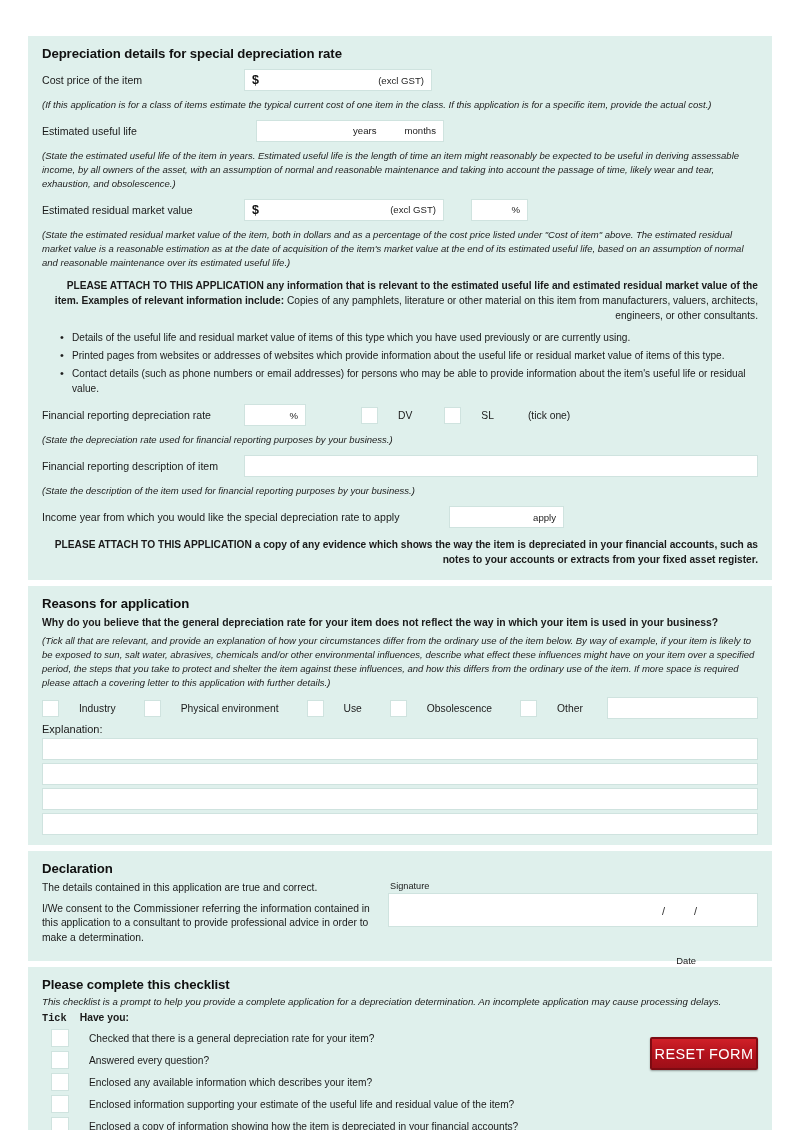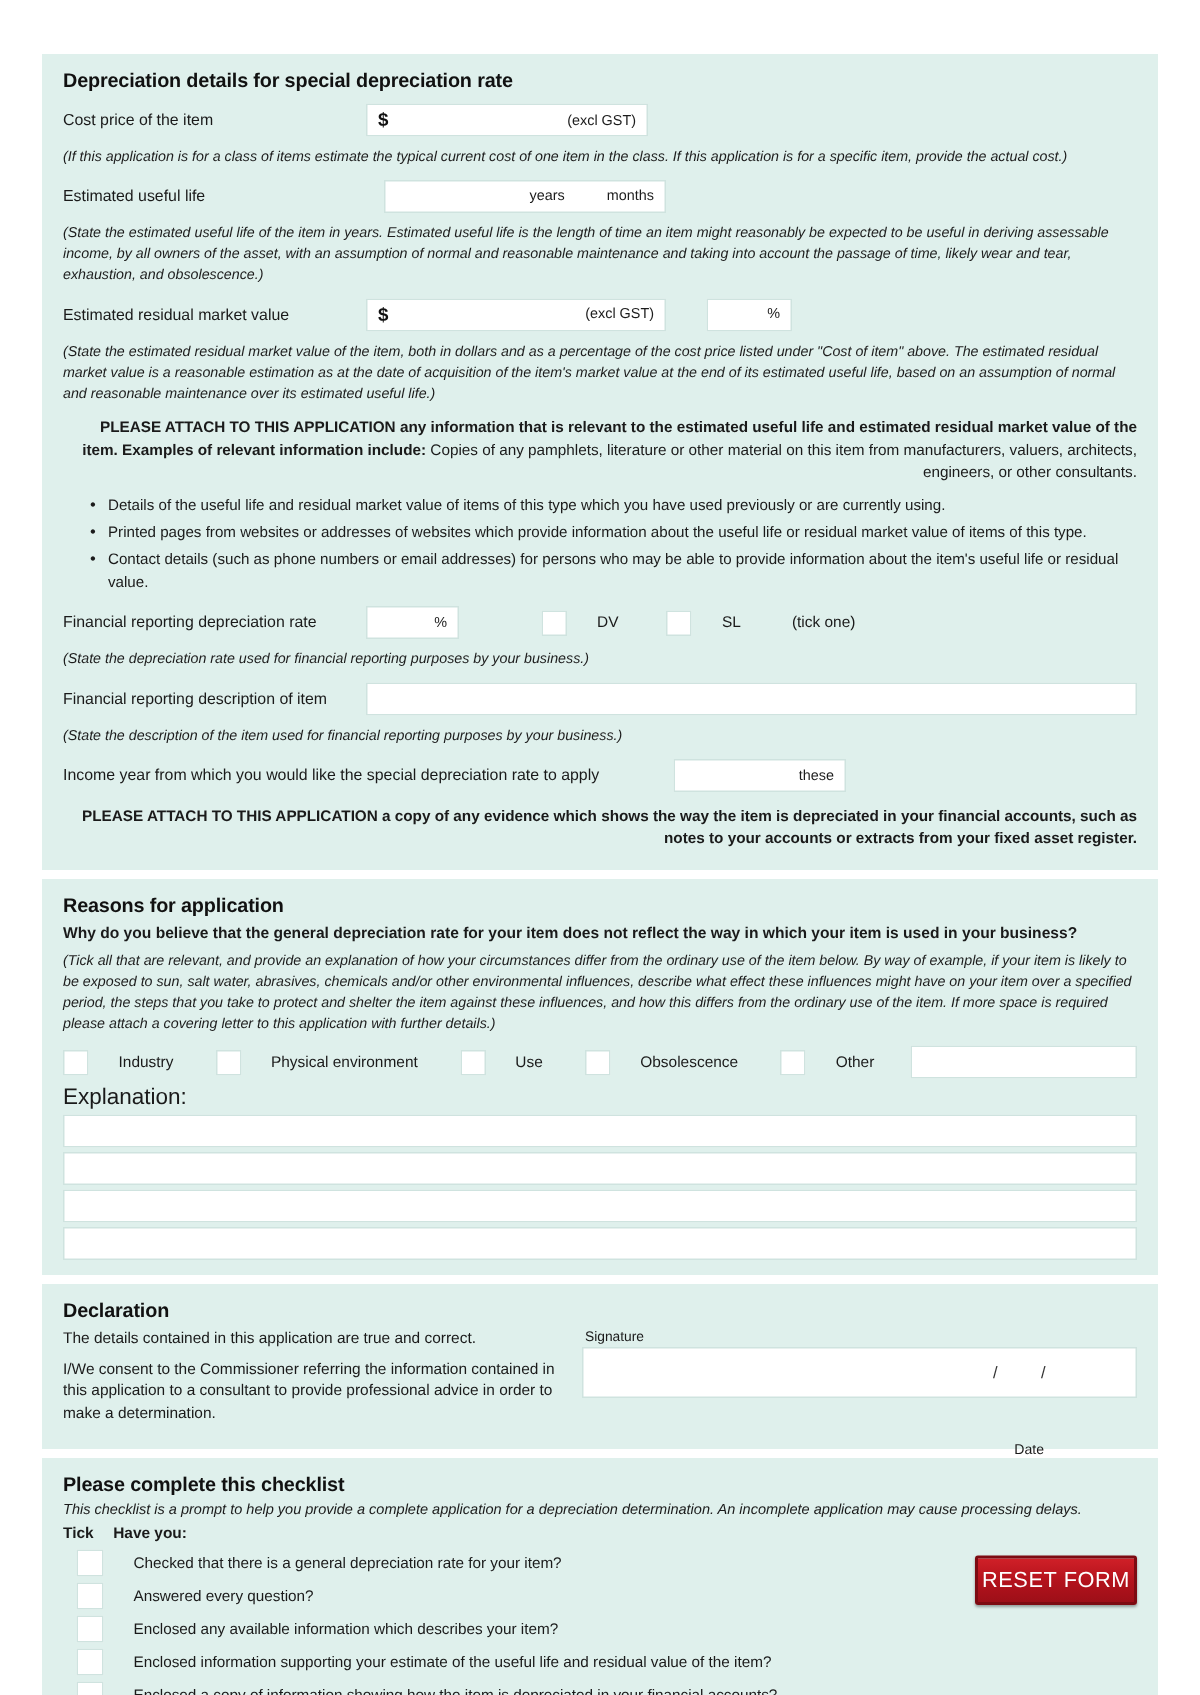--- a/index.html
+++ b/index.html
@@ -117,21 +117,21 @@
     cursor: pointer;
   }
   .cbox-lg {
     width: 18px; height: 18px;
   }
   .tickword {
     font-size: 10.3px;
     margin-left: 8px;
   }
 
-  .expl-label { font-size: 15px; margin: 4px 0 3px 0; }
+  .expl-label { font-size: 11px; margin: 4px 0 3px 0; }
   .expl-line {
     background: #ffffff;
     border: 1px solid #cfe3df;
     height: 22px;
     margin-bottom: 3px;
   }
 
   .decl-wrap { display: flex; gap: 16px; }
   .decl-text { width: 330px; }
   .decl-text p {
@@ -172,21 +172,21 @@
   .checklist-row .cbox { margin-right: 0; }
   .checklist-row .ctext {
     font-size: 10.2px;
     margin-left: 20px;
   }
   .tick-head {
     font-size: 10.3px;
     font-weight: bold;
     margin: 5px 0 5px 0;
   }
-  .tick-head .tick-word { margin-right: 13px; }
+  .tick-head .tick-word { margin-right: 13px; font-family: Liberation Mono, monospace; }
 
   .reset-btn {
     position: absolute;
     right: 42px;
     bottom: 60px;
     width: 108px; height: 33px;
     background: linear-gradient(180deg, #d02028 0%, #b3121c 52%, #9d0f18 100%);
     border: 2px solid #7d0b12;
     border-radius: 2px;
     color: #ffffff;
@@ -273,21 +273,21 @@
     <div class="row">
       <span class="row-label" style="width:190px">Financial reporting description of item</span>
       <div class="fld" style="flex:1"></div>
     </div>
 
     <p class="note">(State the description of the item used for financial reporting purposes by your business.)</p>
 
     <div class="row">
       <span class="row-label" style="width:395px">Income year from which you would like the special depreciation rate to apply</span>
       <div class="fld" style="width:115px">
-        <span class="unit">these</span>
+        <span class="unit">apply</span>
       </div>
     </div>
 
     <p class="bold-para" style="margin-top:9px;margin-bottom:2px"><b>PLEASE ATTACH TO THIS APPLICATION a copy of any evidence which shows the way the item is depreciated in your financial accounts, such as notes to your accounts or extracts from your fixed asset register.</b></p>
 
   </div>
 
   <div class="panel">
 
     <h2 class="section-title" style="margin-bottom:5px">Reasons for application</h2>

